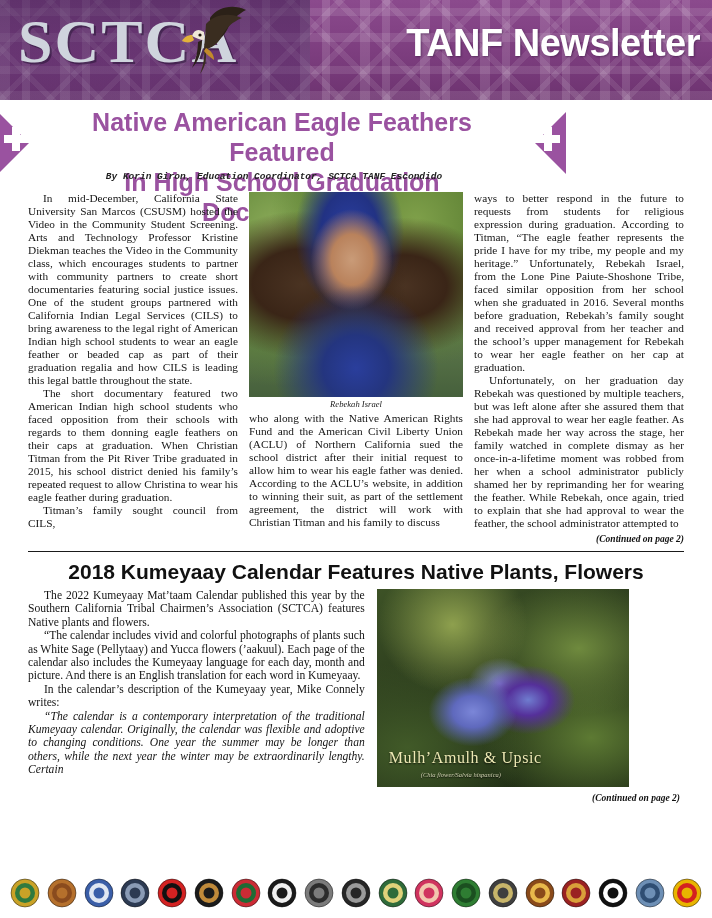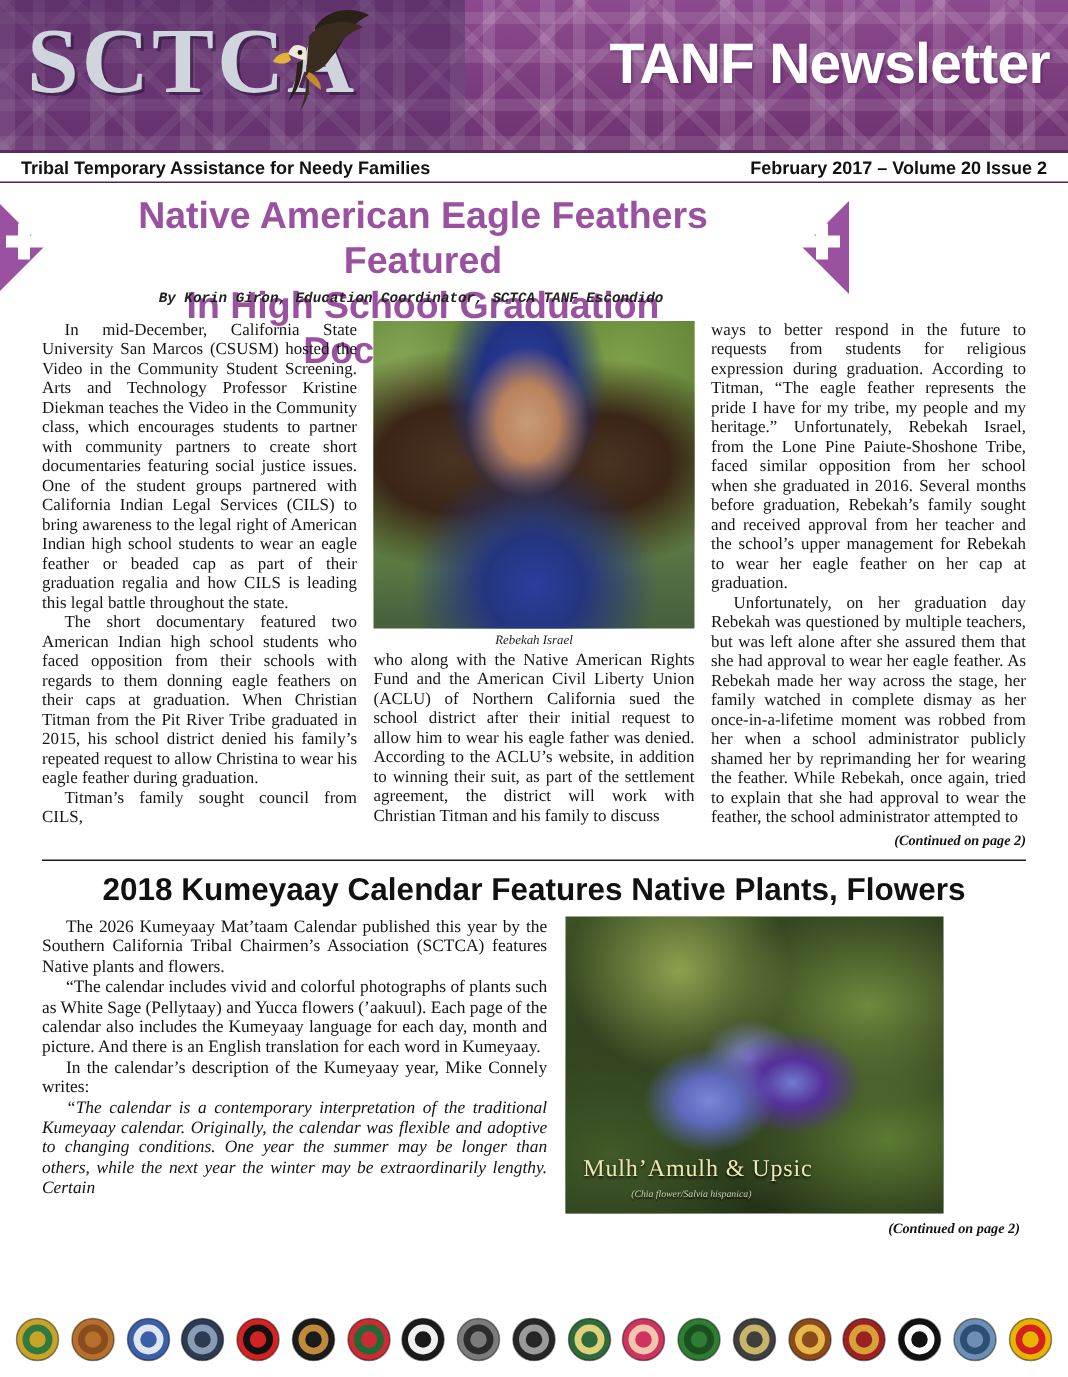--- a/index.html
+++ b/index.html
@@ -218,24 +218,20 @@
       <path d="M44 31 C40 31, 36 33, 34 37 C38 39, 43 39, 46 36 Z" fill="#e3b23a"></path>
       <path d="M54 36 C54 48, 50 58, 44 64 C48 56, 50 46, 50 38 Z" fill="#2b2118"></path>
       <path d="M56 40 C60 52, 58 62, 52 70 C56 60, 57 50, 56 42 Z" fill="#3a2d20"></path>
       <circle cx="52" cy="31" r="1.6" fill="#1a130c"></circle>
       <path d="M58 44 C62 46, 66 50, 66 56 C62 53, 58 50, 56 47 Z" fill="#c28a2a"></path>
     </svg>
 
     <div class="tanf-title">TANF Newsletter</div>
   </div>
 
-  <div class="subbar">
-    <div>Tribal Temporary Assistance for Needy Families</div>
-    <div>February 2017 – Volume 20 Issue 2</div>
-  </div>
 
   <div class="head-area">
     <svg class="diamond" style="left:-2px;" viewBox="0 0 62 62">
       <path d="M0 0 L31 31 L0 62 Z" fill="#9a52a0"></path>
       <path d="M6 23 h8 v-8 h8 v8 h9 v8 h-9 v8 h-8 v-8 h-8 z" fill="#ffffff"></path>
     </svg>
     <svg class="diamond" style="right:-2px;" viewBox="0 0 62 62">
       <path d="M62 0 L31 31 L62 62 Z" fill="#9a52a0"></path>
       <path d="M56 23 h-8 v-8 h-8 v8 h-9 v8 h9 v8 h8 v-8 h8 z" fill="#ffffff"></path>
     </svg>
@@ -270,21 +266,21 @@
     </div>
   </div>
 
   <div class="rule"></div>
 
   <div class="art2">
     <div class="head2">2018 Kumeyaay Calendar Features Native Plants, Flowers</div>
     <div class="a2-cols">
 
       <div class="a2-left">
-        <p class="body2">The 2026 Kumeyaay Mat’taam Calendar published this year by the Southern California Tribal Chairmen’s Association (SCTCA) features Native plants and flowers.</p>
+        <p class="body2">The 2022 Kumeyaay Mat’taam Calendar published this year by the Southern California Tribal Chairmen’s Association (SCTCA) features Native plants and flowers.</p>
         <p class="body2">“The calendar includes vivid and colorful photographs of plants such as White Sage (Pellytaay) and Yucca flowers (’aakuul). Each page of the calendar also includes the Kumeyaay language for each day, month and picture. And there is an English translation for each word in Kumeyaay.</p>
         <p class="body2">In the calendar’s description of the Kumeyaay year, Mike Connely writes:</p>
         <p class="body2 ital">“The calendar is a contemporary interpretation of the traditional Kumeyaay calendar. Originally, the calendar was flexible and adoptive to changing conditions. One year the summer may be longer than others, while the next year the winter may be extraordinarily lengthy. Certain</p>
       </div>
 
       <div class="a2-right">
         <div class="photo-flower">
           <div class="flower-cap">Mulh’Amulh &amp; Upsic</div>
           <div class="flower-subcap">(Chia flower/Salvia hispanica)</div>
         </div>

